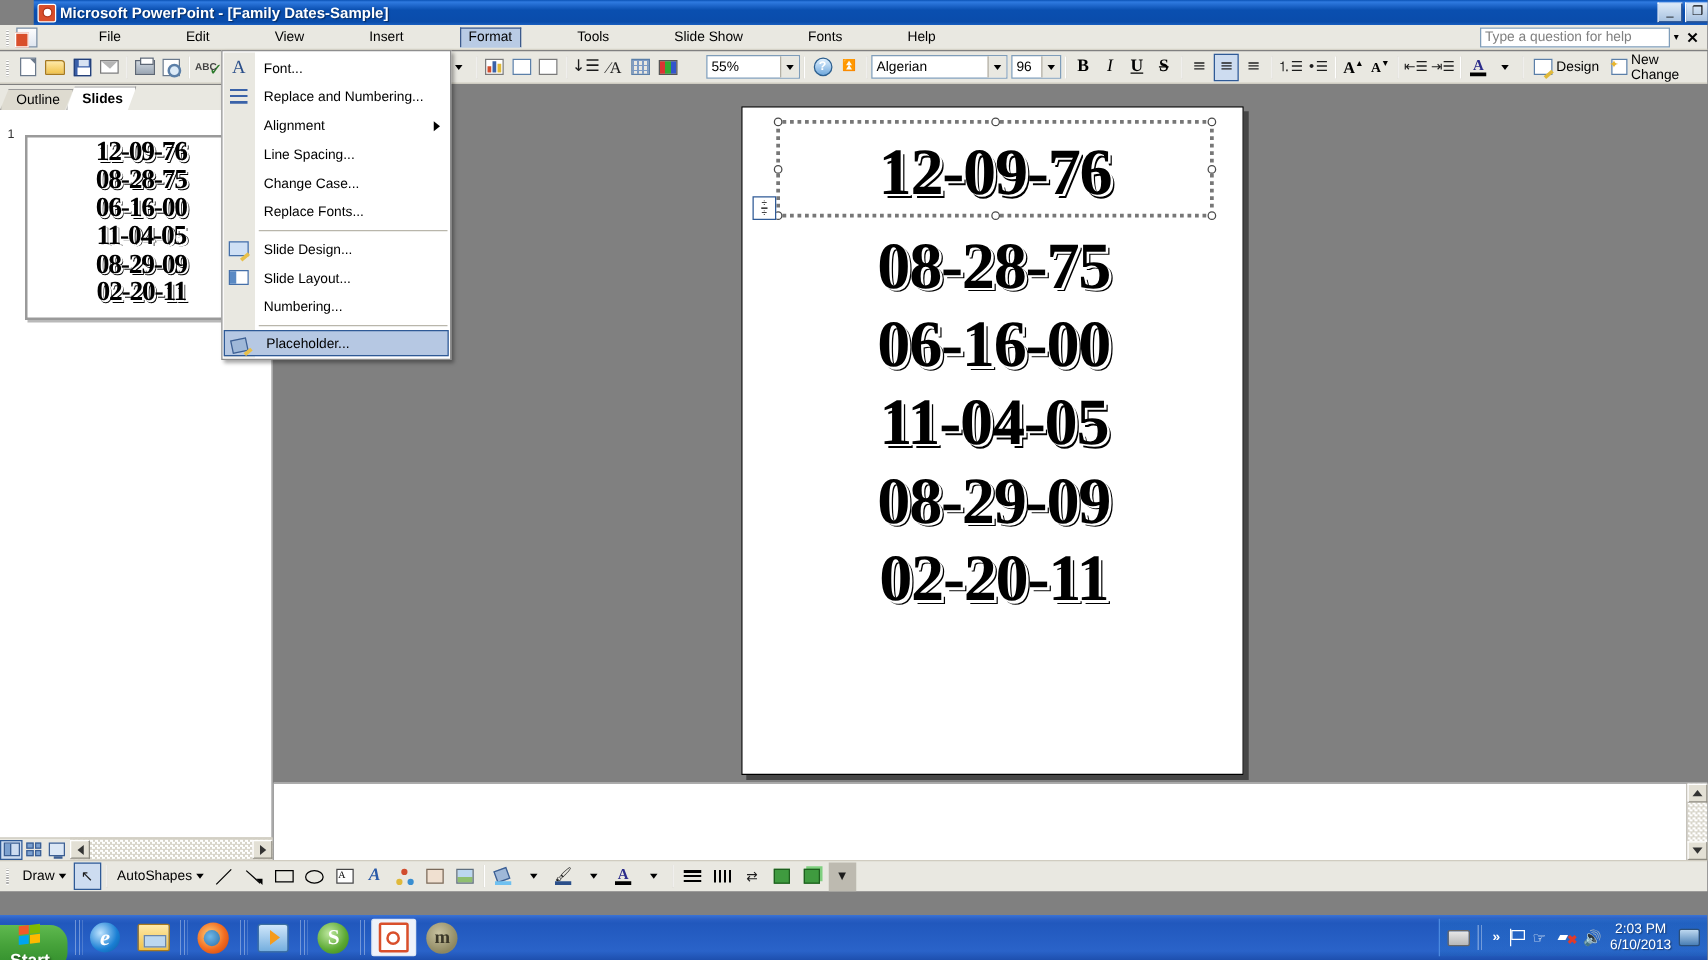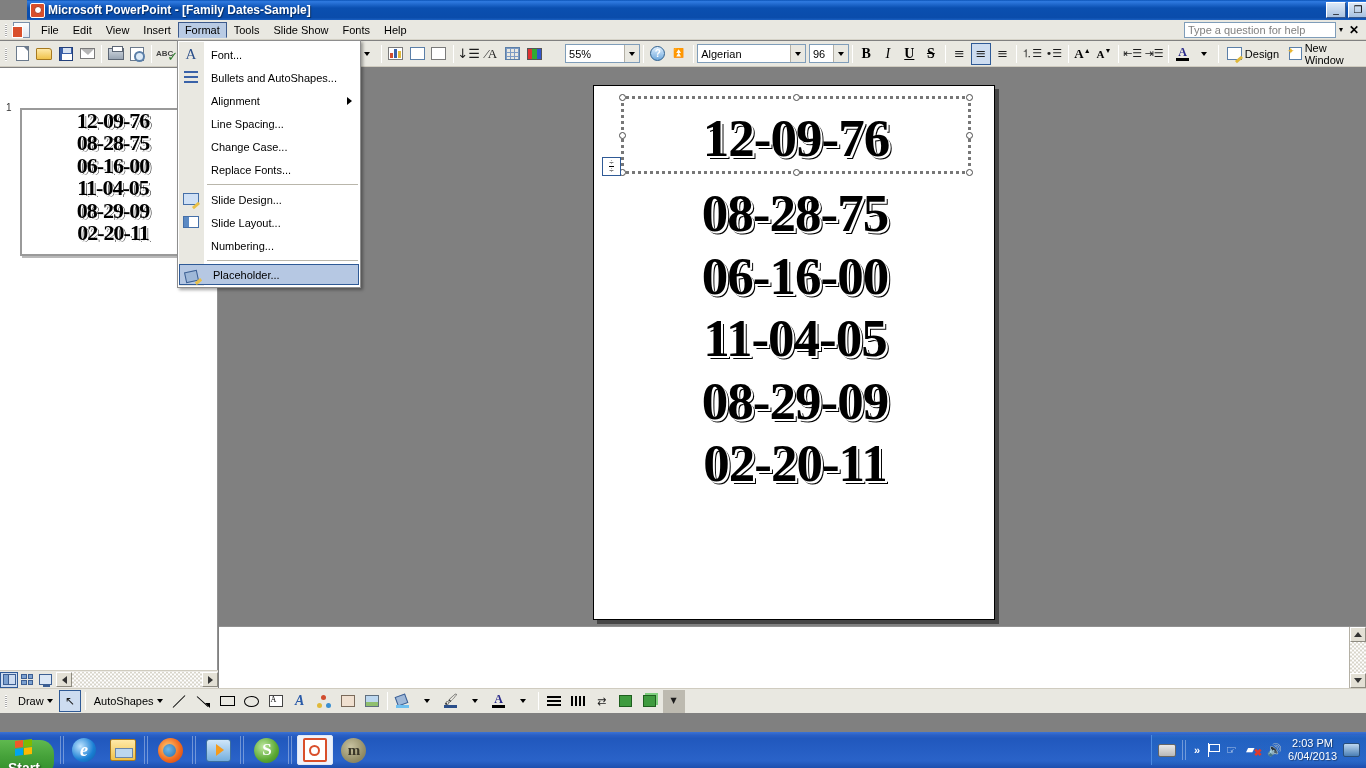--- a/index.html
+++ b/index.html
@@ -57,21 +57,21 @@
   .menu-doc-icon {
     width: 17px; height: 16px; margin-right: 4px; position: relative;
     background: linear-gradient(to bottom,#fdfdfd,#dfe6f0);
     border: 1px solid #7a8fa8;
   }
   .menu-doc-icon::after {
     content:""; position:absolute; left:-2px; top:3px; width:9px; height:10px;
     background:#d94f2b; border:1px solid #fff;
   }
   .menuitem {
-    padding: 2px 7px; font-size: 11px; color: #000; white-space: nowrap; cursor: default;
+    padding: 2px 7px; font-size: 11px; color: #000; white-space: nowrap; cursor: default; margin-left: 38px;
   }
   .menuitem.active {
     background: #b9cbe4; border: 1px solid #3c5a8c; border-bottom-color: #b9cbe4;
     padding: 1px 6px; position: relative; z-index: 60;
   }
   .askbox {
     margin-left: auto; display: flex; align-items: center; gap: 3px; margin-right: 4px;
   }
   .askinput {
     width: 152px; height: 16px; background: #fff; border: 1px solid #7f9db9;
@@ -597,40 +597,40 @@
     <div class="tbtn">
         <span class="caret-dn"></span>
       </div>
     <div class="sep"></div>
     <div class="txtbtn">
       <span class="icon-design"></span>
       <span>Design</span>
     </div>
     <div class="txtbtn">
       <span class="icon-newslide"></span>
-      <span>New Window</span>
+      <span>New Change</span>
     </div>
     <div class="rightedge-btn">
       <span class="g" style="font-size:8px">▼</span>
     </div>
   </div>
 
   <div class="dropdown">
     <div class="gutter"></div>
     <div class="dd-item">
       <span class="ico">
           <span class="dd-font-A">A</span>
         </span>
       <span>Font...</span>
     </div>
     <div class="dd-item">
       <span class="ico">
           <span class="dd-bullets"></span>
         </span>
-      <span>Bullets and AutoShapes...</span>
+      <span>Replace and Numbering...</span>
     </div>
     <div class="dd-item">
       <span>Alignment</span>
       <span class="submenu-arrow"></span>
     </div>
     <div class="dd-item">
       <span>Line Spacing...</span>
     </div>
     <div class="dd-item">
       <span>Change Case...</span>
@@ -657,20 +657,24 @@
     <div class="dd-sep"></div>
     <div class="dd-item sel">
       <span class="ico">
           <span class="dd-ph"></span>
         </span>
       <span>Placeholder...</span>
     </div>
   </div>
 
   <div class="leftpane">
+    <div class="tabrow">
+      <div class="ptab">Outline</div>
+      <div class="ptab active">Slides</div>
+    </div>
     <div class="thumbarea">
       <div class="thumbnum">1</div>
       <div class="thumb">
         <div class="tline">12-09-76</div>
         <div class="tline">08-28-75</div>
         <div class="tline">06-16-00</div>
         <div class="tline">11-04-05</div>
         <div class="tline">08-29-09</div>
         <div class="tline">02-20-11</div>
         <div class="thumb-sub"></div>
@@ -879,19 +883,19 @@
     <div class="tray">
       <span class="tray-kbd"></span>
       <span class="tbsep" style="height:20px"></span>
       <span class="tray-chev">»</span>
       <span class="tray-flag"></span>
       <span class="tray-hand">☞</span>
       <span class="tray-net">▰<span class="x">✖</span></span>
       <span class="tray-vol">🔊</span>
       <span class="traytime">
         <span>2:03 PM</span><br>
-        <span>6/04/2013</span>
+        <span>6/10/2013</span>
       </span>
       <span class="tray-mon"></span>
     </div>
   </div>
 
 </div>
 
 </body></html>

